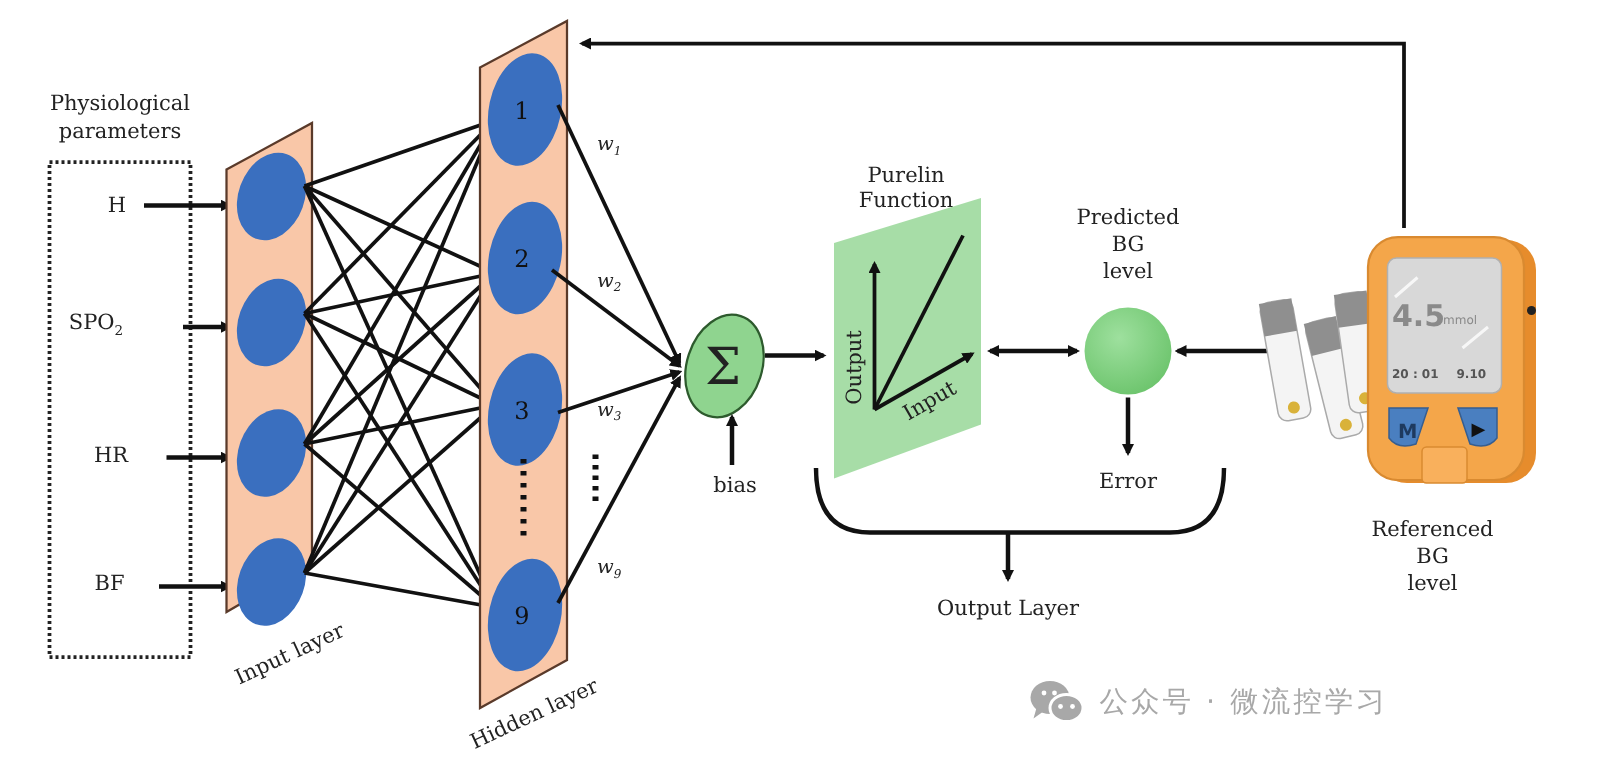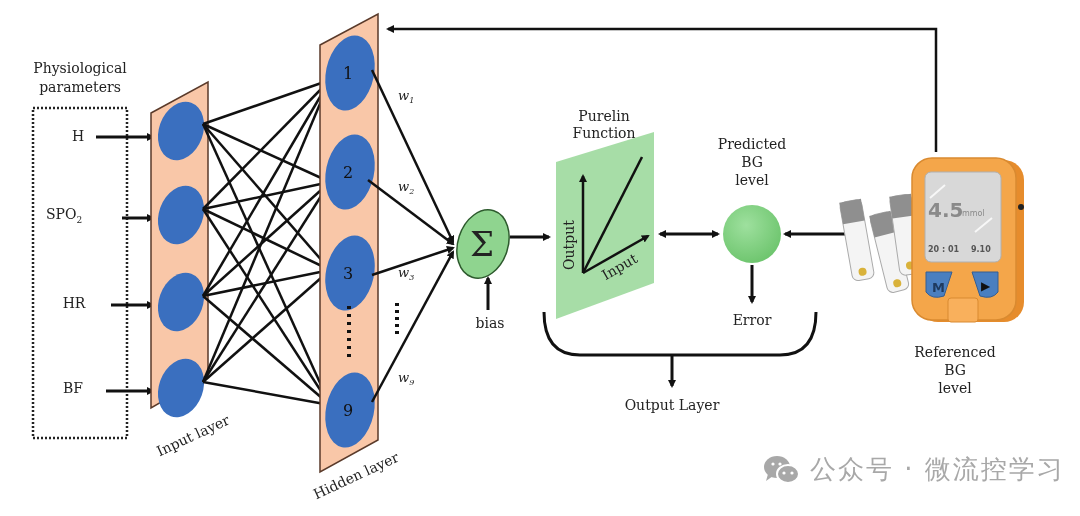--- a/index.html
+++ b/index.html
@@ -2,22 +2,22 @@
 <html><head>
 <meta charset="utf-8">
 <style>
   html, body { margin: 0; padding: 0; background: #ffffff; }
   body { width: 1080px; height: 516px; overflow: hidden; position: relative; }
   #diagram { position: absolute; left: 0; top: 0; width: 1080px; height: 516px; }
   .serif { font-family: "DejaVu Serif", "Liberation Serif", serif; fill: #222; }
   .lbl { font-size: 14px; }
   .node-num { font-size: 16px; fill: #111; }
   .w-lbl { font-size: 13px; font-style: italic; }
-  .watermark { position: absolute; left: 762px; top: 452px; display: flex; align-items: center; gap: 8px;
-    font-family: "DejaVu Sans", "Liberation Sans", sans-serif; font-size: 26px; color: #a8a8a8; letter-spacing: 2px; }
+  .watermark { position: absolute; left: 685px; top: 452px; display: flex; align-items: center; gap: 8px;
+    font-family: "DejaVu Sans", "Liberation Sans", sans-serif; font-size: 19px; color: #a8a8a8; letter-spacing: 2px; }
   .wm-icon { width: 40px; height: 32px; position: relative; }
 </style>
 </head>
 <body>
 
 <svg id="diagram" viewBox="0 0 1080 516" xmlns="http://www.w3.org/2000/svg">
   <defs>
     <marker id="arr" markerWidth="8" markerHeight="8" refX="6" refY="4" orient="auto" markerUnits="userSpaceOnUse">
       <path d="M0,0 L8,4 L0,8 Z" fill="#111"></path>
     </marker>

